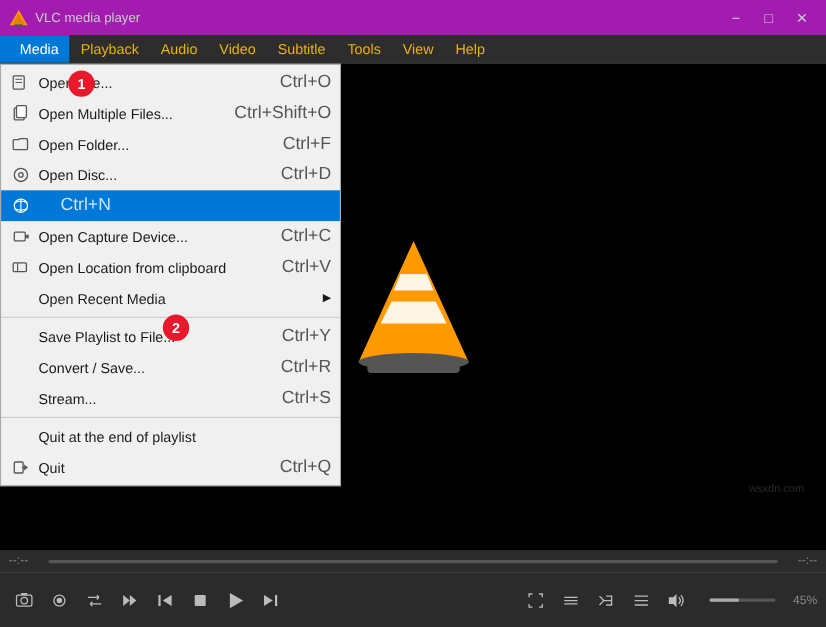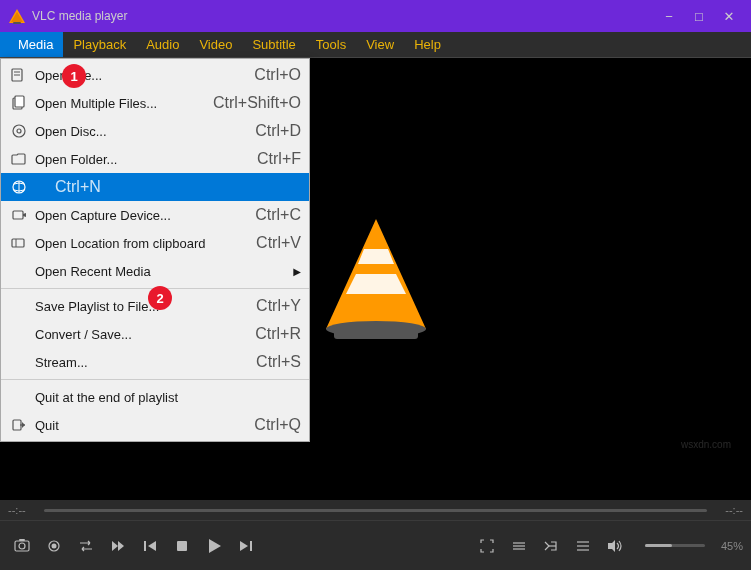--- a/index.html
+++ b/index.html
@@ -18,21 +18,21 @@
       width: 751px;
       height: 570px;
       background: #2b2b2b;
       display: flex;
       flex-direction: column;
     }
 
     
     .titlebar {
       height: 32px;
-      background: #6d28d9;
+      background: #a21caf;
       display: flex;
       align-items: center;
       padding: 0 8px;
       flex-shrink: 0;
     }
     .titlebar-icon {
       width: 18px;
       height: 18px;
       margin-right: 6px;
       flex-shrink: 0;
@@ -341,36 +341,36 @@
               <rect x="4" y="1" width="9" height="11" rx="1" fill="white" stroke="#555" stroke-width="1.2"></rect>
             </svg>
         </span>
         <span class="item-label">Open Multiple Files...</span>
         <span class="shortcut">Ctrl+Shift+O</span>
       </div>
 
       <div class="dropdown-item">
         <span class="item-icon">
           <svg width="16" height="16" viewBox="0 0 16 16">
+              <path d="M1 5 Q1 4 2 4 L6 4 L7 3 L13 3 Q14 3 14 4 L14 12 Q14 13 13 13 L2 13 Q1 13 1 12Z" fill="none" stroke="#555" stroke-width="1.2"></path>
+            </svg>
+        </span>
+        <span class="item-label">Open Folder...</span>
+        <span class="shortcut">Ctrl+F</span>
+      </div>
+
+      <div class="dropdown-item">
+        <span class="item-icon">
+          <svg width="16" height="16" viewBox="0 0 16 16">
               <circle cx="8" cy="8" r="6" fill="none" stroke="#555" stroke-width="1.2"></circle>
               <circle cx="8" cy="8" r="2" fill="none" stroke="#555" stroke-width="1.2"></circle>
             </svg>
         </span>
         <span class="item-label">Open Disc...</span>
         <span class="shortcut">Ctrl+D</span>
-      </div>
-
-      <div class="dropdown-item">
-        <span class="item-icon">
-          <svg width="16" height="16" viewBox="0 0 16 16">
-              <path d="M1 5 Q1 4 2 4 L6 4 L7 3 L13 3 Q14 3 14 4 L14 12 Q14 13 13 13 L2 13 Q1 13 1 12Z" fill="none" stroke="#555" stroke-width="1.2"></path>
-            </svg>
-        </span>
-        <span class="item-label">Open Folder...</span>
-        <span class="shortcut">Ctrl+F</span>
       </div>
 
       <div class="dropdown-item highlighted">
         <span class="item-icon">
           <svg width="16" height="16" viewBox="0 0 16 16">
               <circle cx="8" cy="8" r="6" fill="none" stroke="white" stroke-width="1.2"></circle>
               <line x1="8" y1="2" x2="8" y2="14" stroke="white" stroke-width="1"></line>
               <path d="M3,5 Q8,3 13,5" fill="none" stroke="white" stroke-width="1"></path>
               <path d="M3,11 Q8,13 13,11" fill="none" stroke="white" stroke-width="1"></path>
             </svg>

